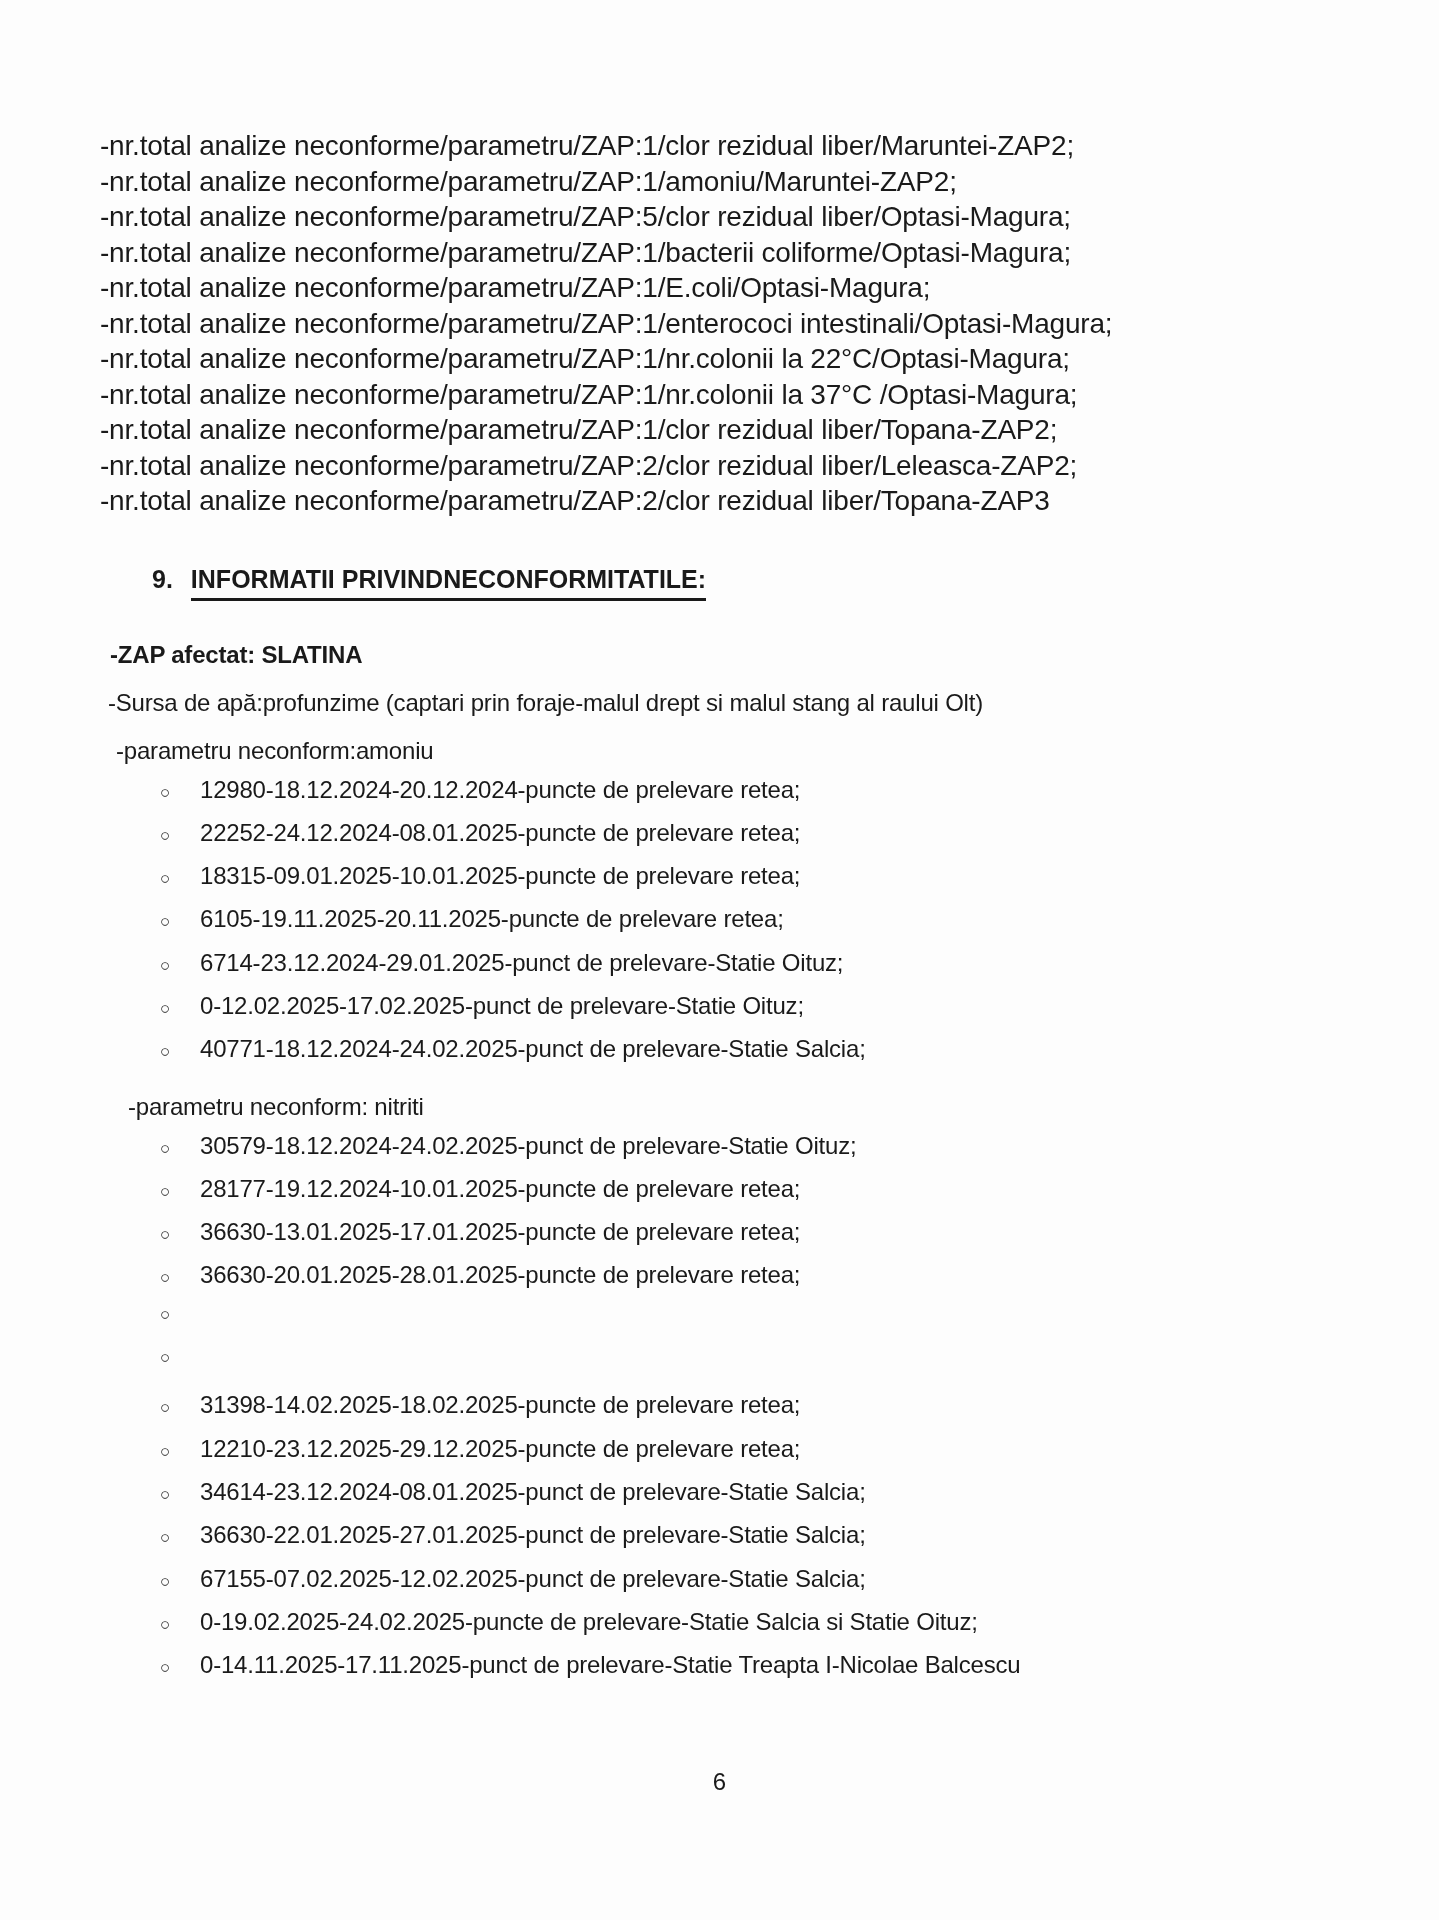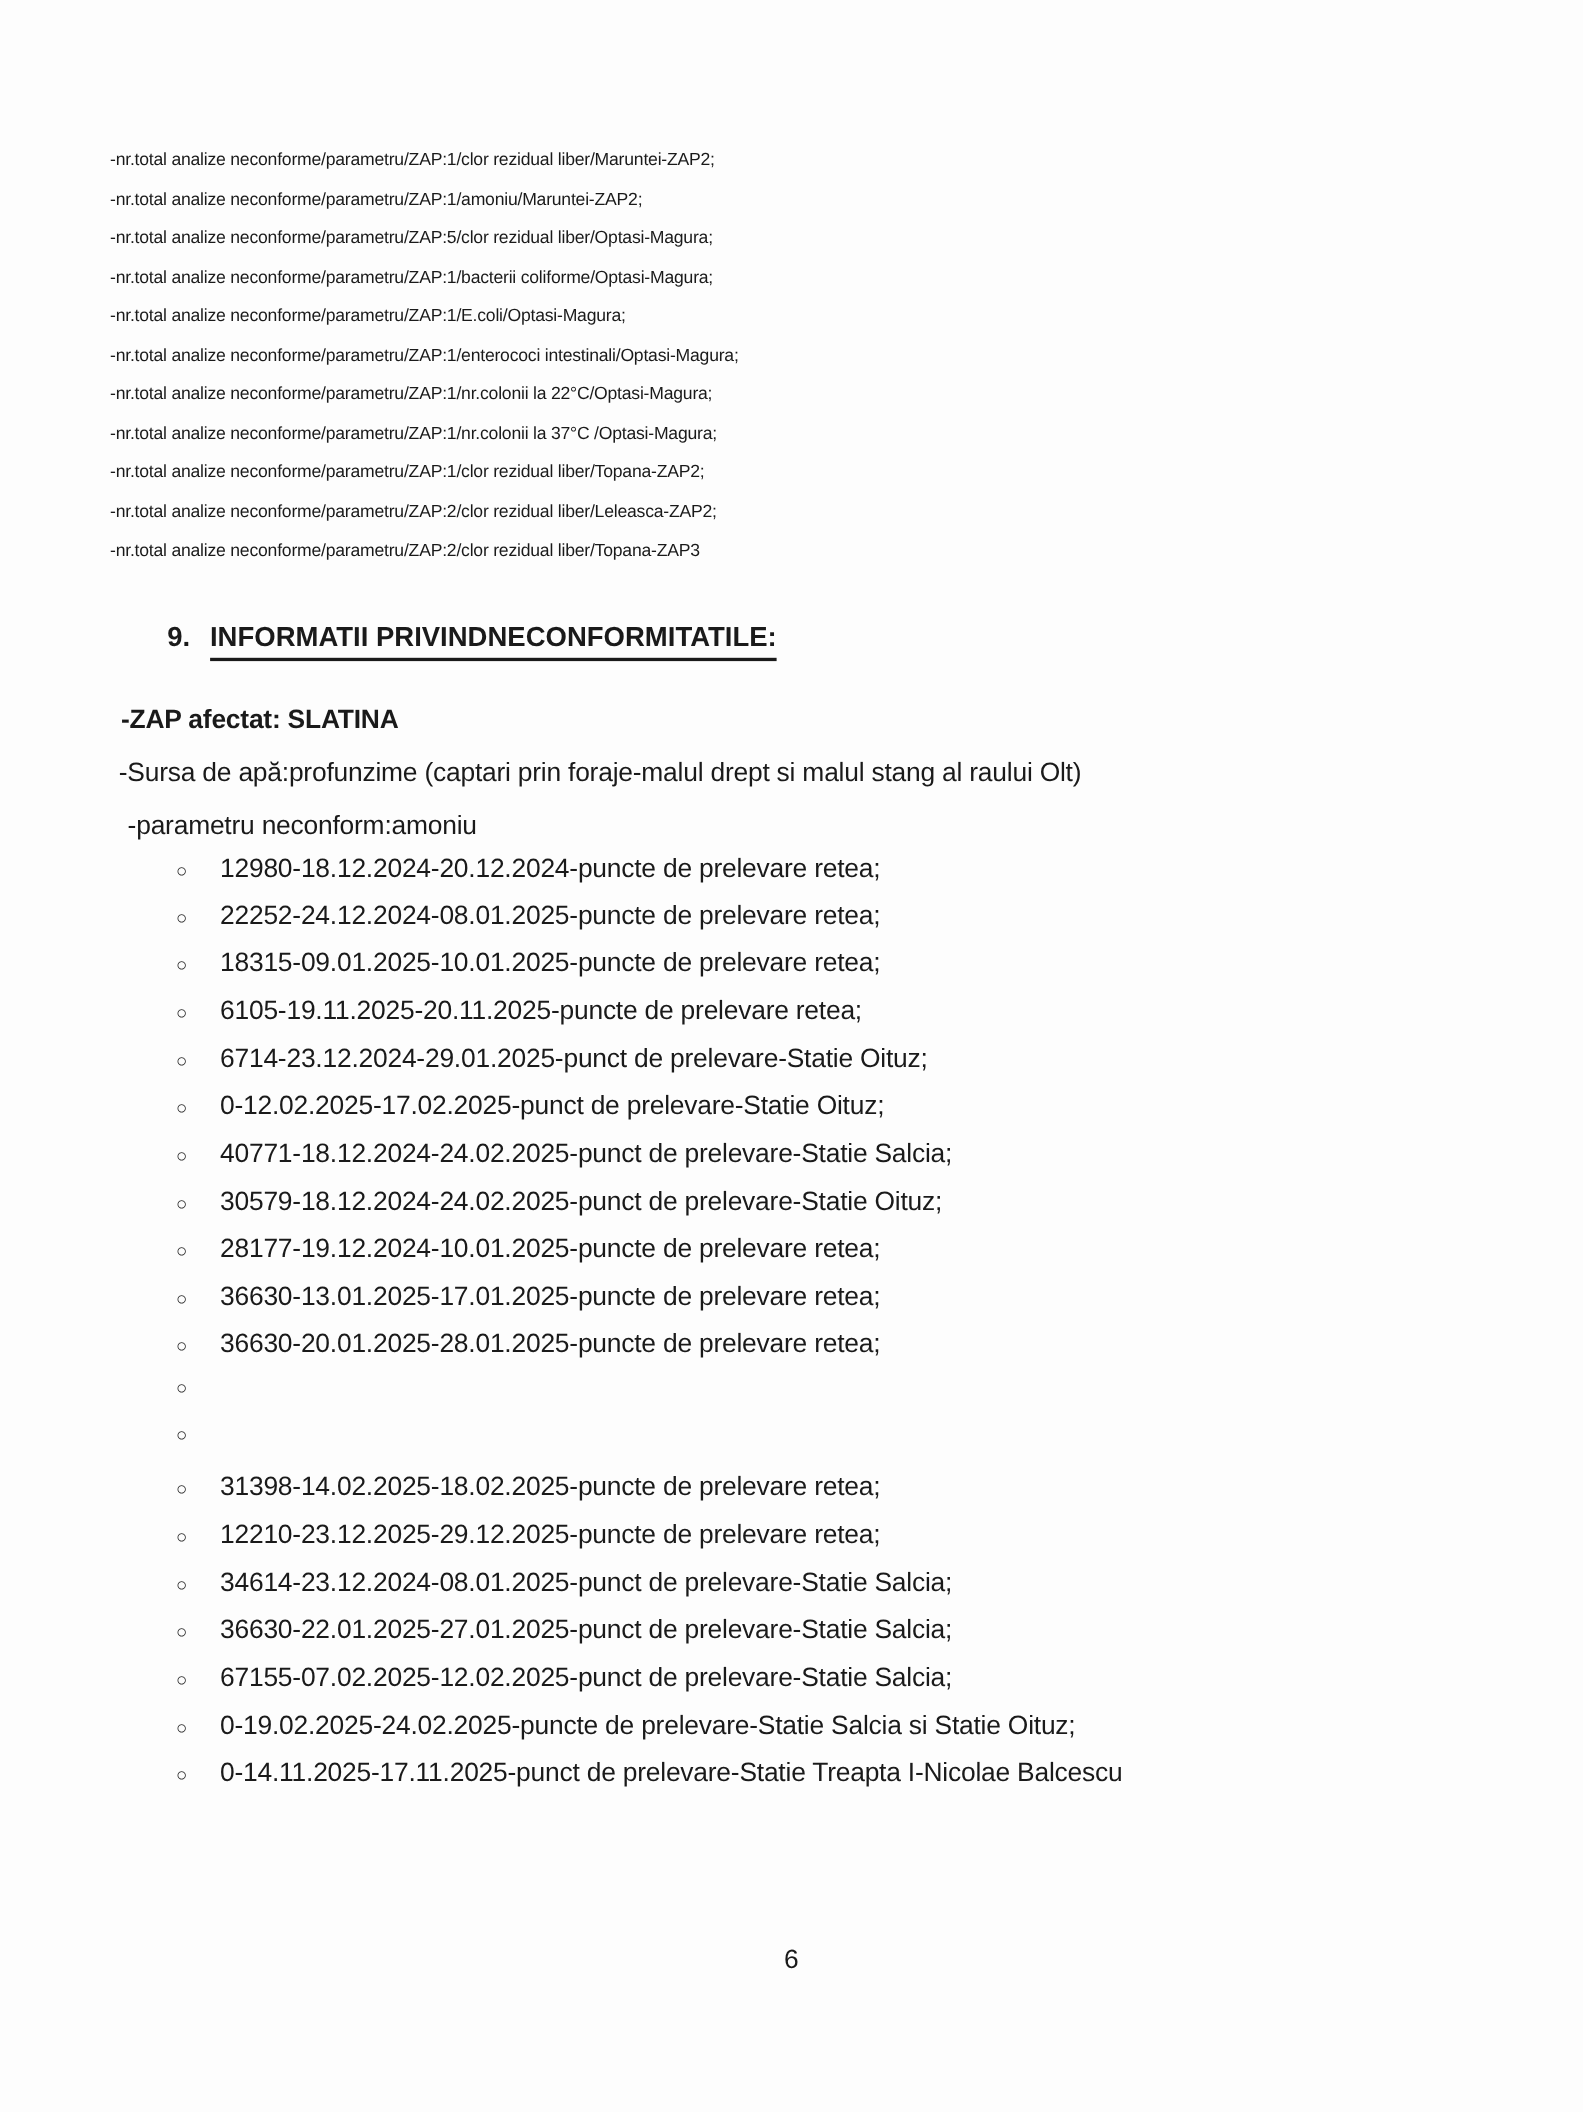--- a/index.html
+++ b/index.html
@@ -15,21 +15,21 @@
     background: #fdfdfd;
     font-family: "Liberation Sans", sans-serif;
     color: #1a1a1a;
     overflow: hidden;
   }
   .content {
     padding: 128px 40px 0 100px;
   }
   .summary p {
     margin: 0;
-    font-size: 16px;
+    font-size: 28px;
     line-height: 35.5px;
     white-space: nowrap;
     letter-spacing: -0.2px;
   }
   .heading {
     margin: 42px 0 36px 52px;
     font-size: 25px;
     font-weight: 700;
     line-height: 36px;
     white-space: nowrap;
@@ -160,20 +160,21 @@
           <span class="bullet">○</span>
           <span class="entry-text">0-12.02.2025-17.02.2025-punct de prelevare-Statie Oituz;</span>
         </div>
 
         <div class="entry">
           <span class="bullet">○</span>
           <span class="entry-text">40771-18.12.2024-24.02.2025-punct de prelevare-Statie Salcia;</span>
         </div>
       </div>
 
+    <p class="line param-label-2">-parametru neconform: nitriti</p>
 
     <div class="entries">
 
         <div class="entry">
           <span class="bullet">○</span>
           <span class="entry-text">30579-18.12.2024-24.02.2025-punct de prelevare-Statie Oituz;</span>
         </div>
 
         <div class="entry">
           <span class="bullet">○</span>

